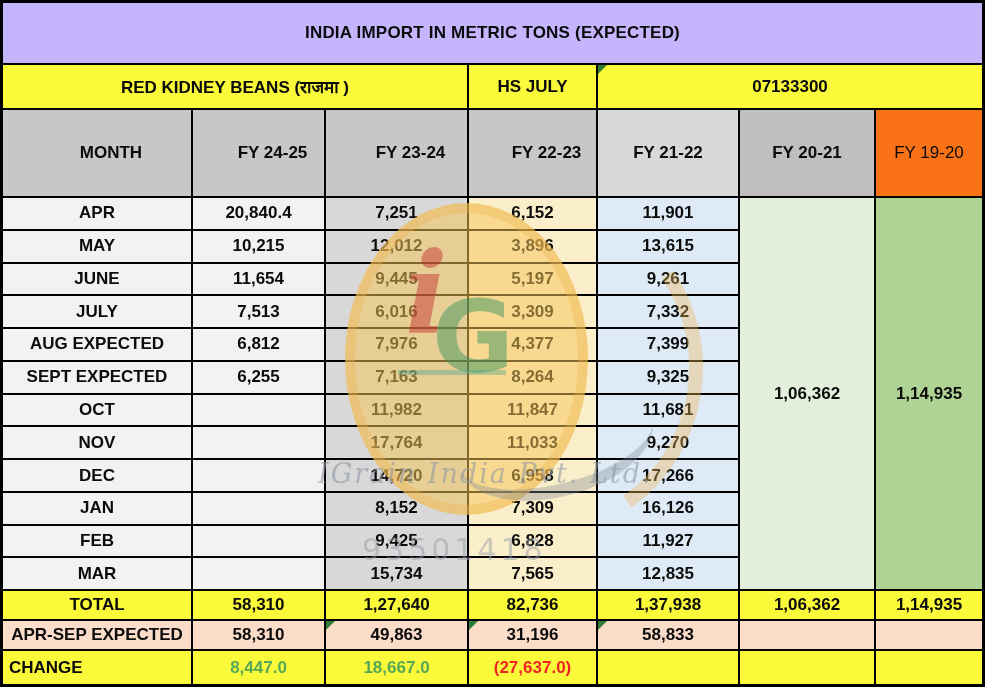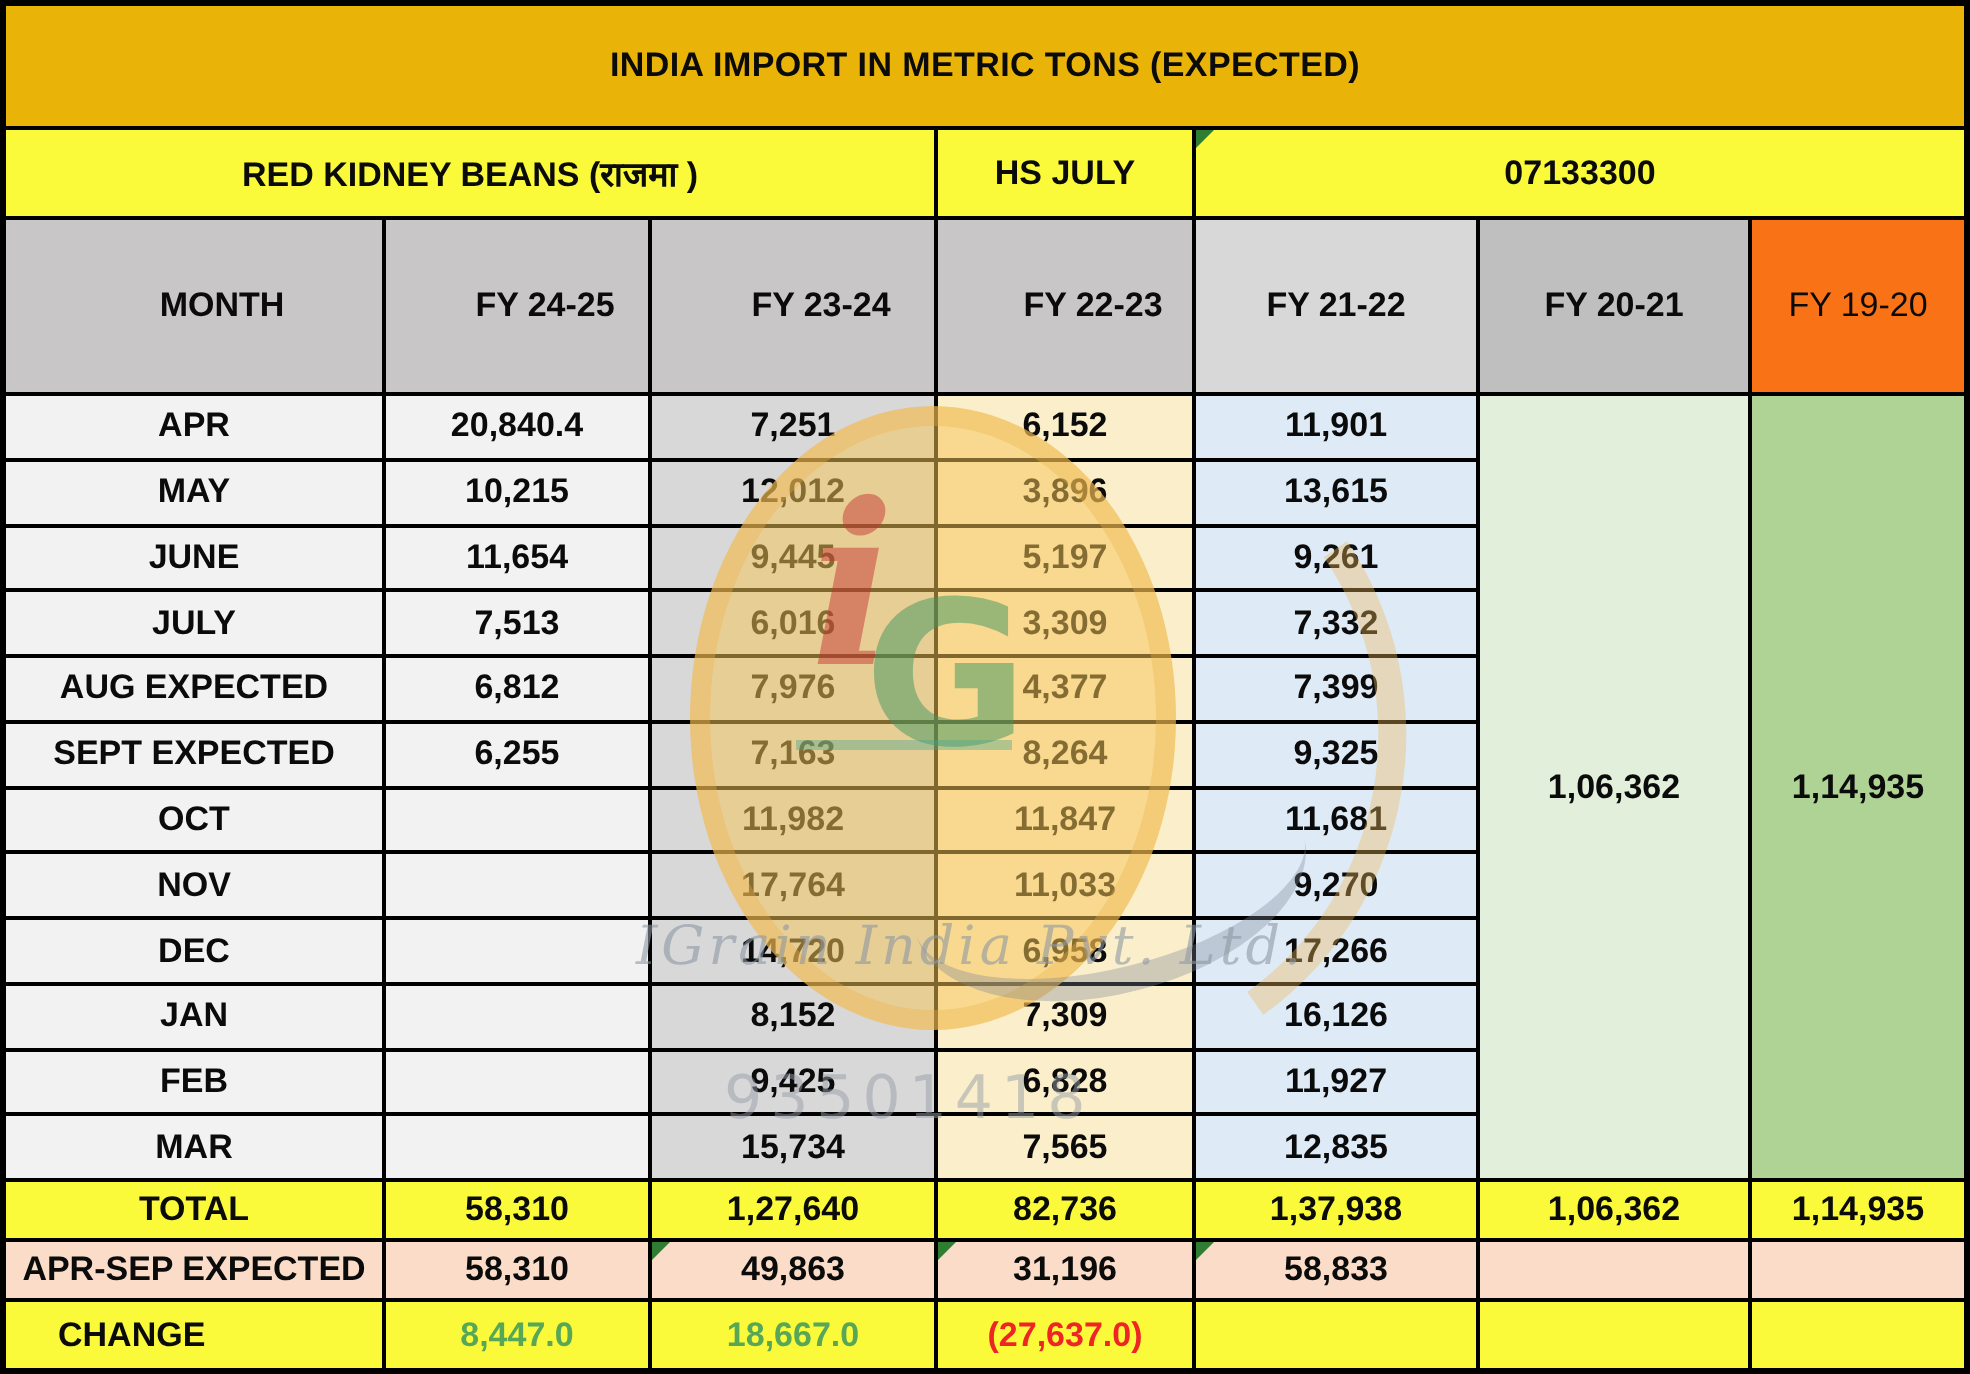--- a/index.html
+++ b/index.html
@@ -15,22 +15,22 @@
   .cell{
     position:relative;
     display:flex;align-items:center;justify-content:center;
     border-right:2px solid #000;border-bottom:2px solid #000;
     font-weight:bold;font-size:17px;color:#0b0b0b;
     overflow:hidden;white-space:nowrap;
     box-sizing:border-box;
   }
   .last-col{border-right:none;}
   .last-row{border-bottom:none;}
-  .left{justify-content:flex-start;padding-left:26px;}
-  .bg-orange{background:#eab308;}
+  .left{justify-content:flex-start;padding-left:6px;}
+  .bg-orange{background:#c4b5fd;}
   .bg-yellow{background:#FAFA3A;}
   .bg-peach{background:#FADCC8;}
   .bg-light{background:#F3F2F2;}
   .bg-gray{background:#D8D8D8;}
   .bg-cream{background:#FBEFCB;}
   .bg-blue{background:#DEEBF7;}
   .bg-lgreen{background:#E2EFDA;}
   .bg-mgreen{background:#AFD295;}
   .h-std{background:#C8C6C6;padding-left:28px;}
   .h-2122{background:#D8D8D8;}

